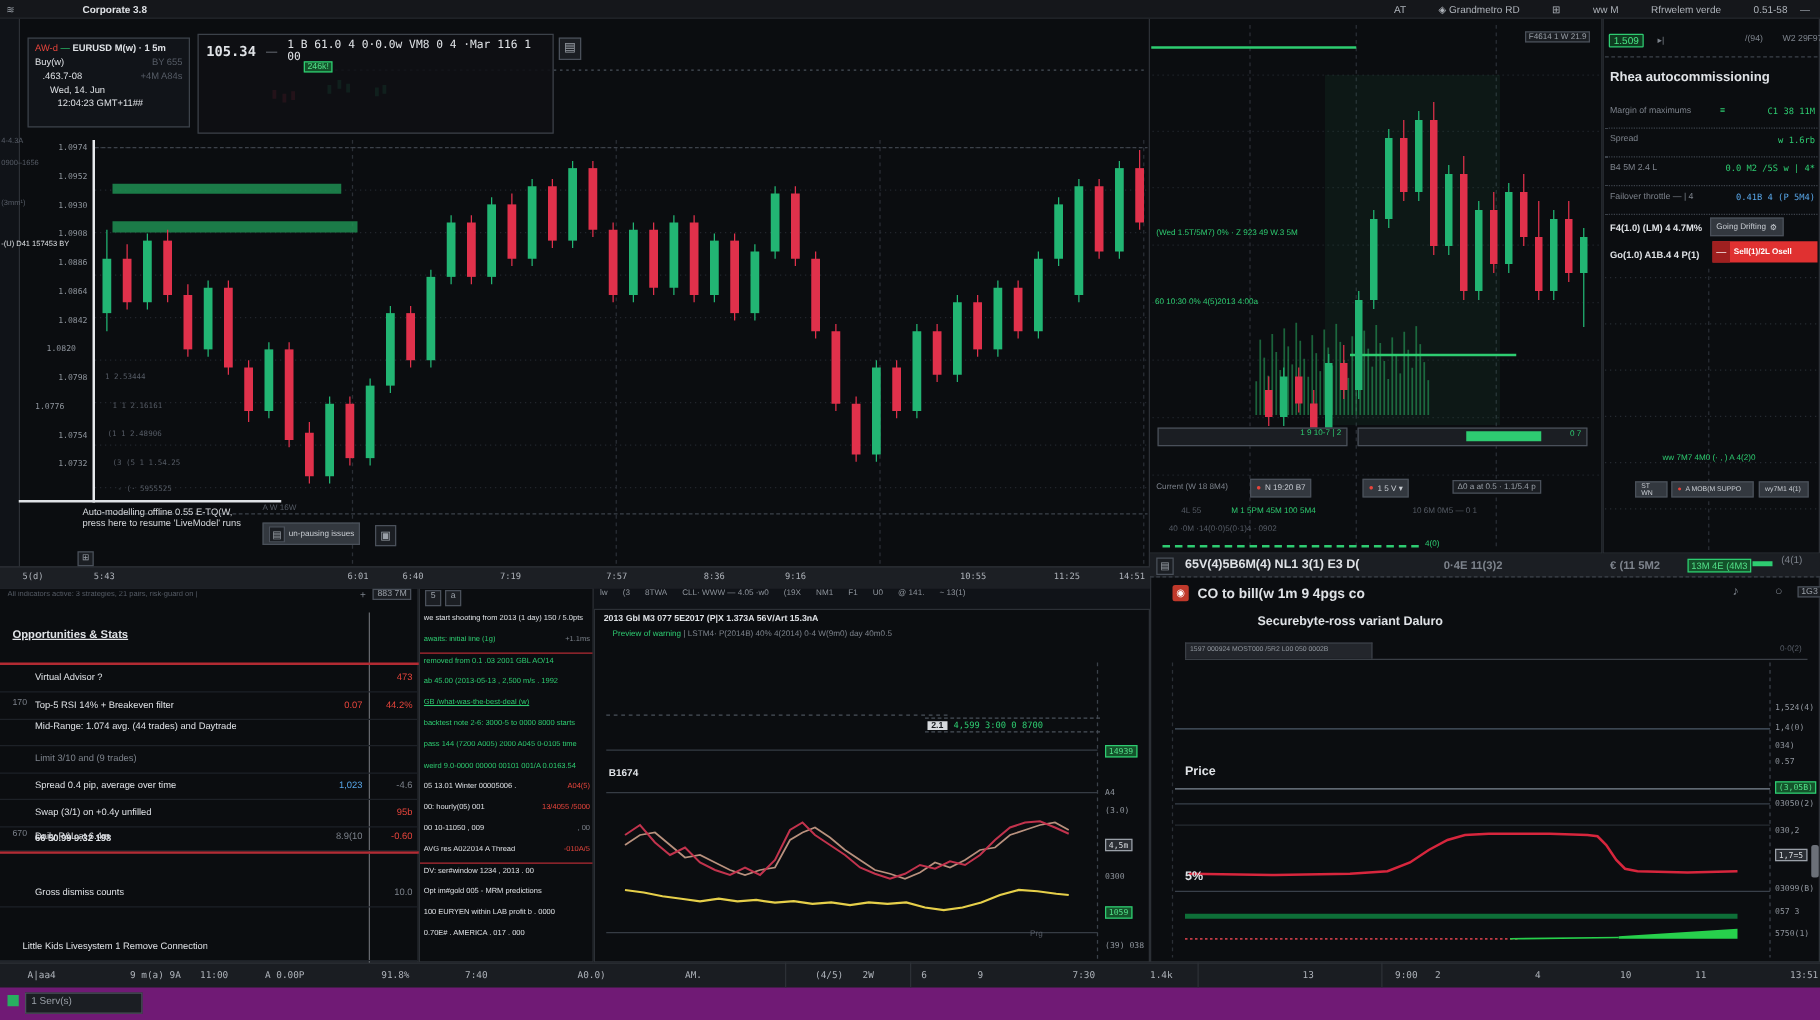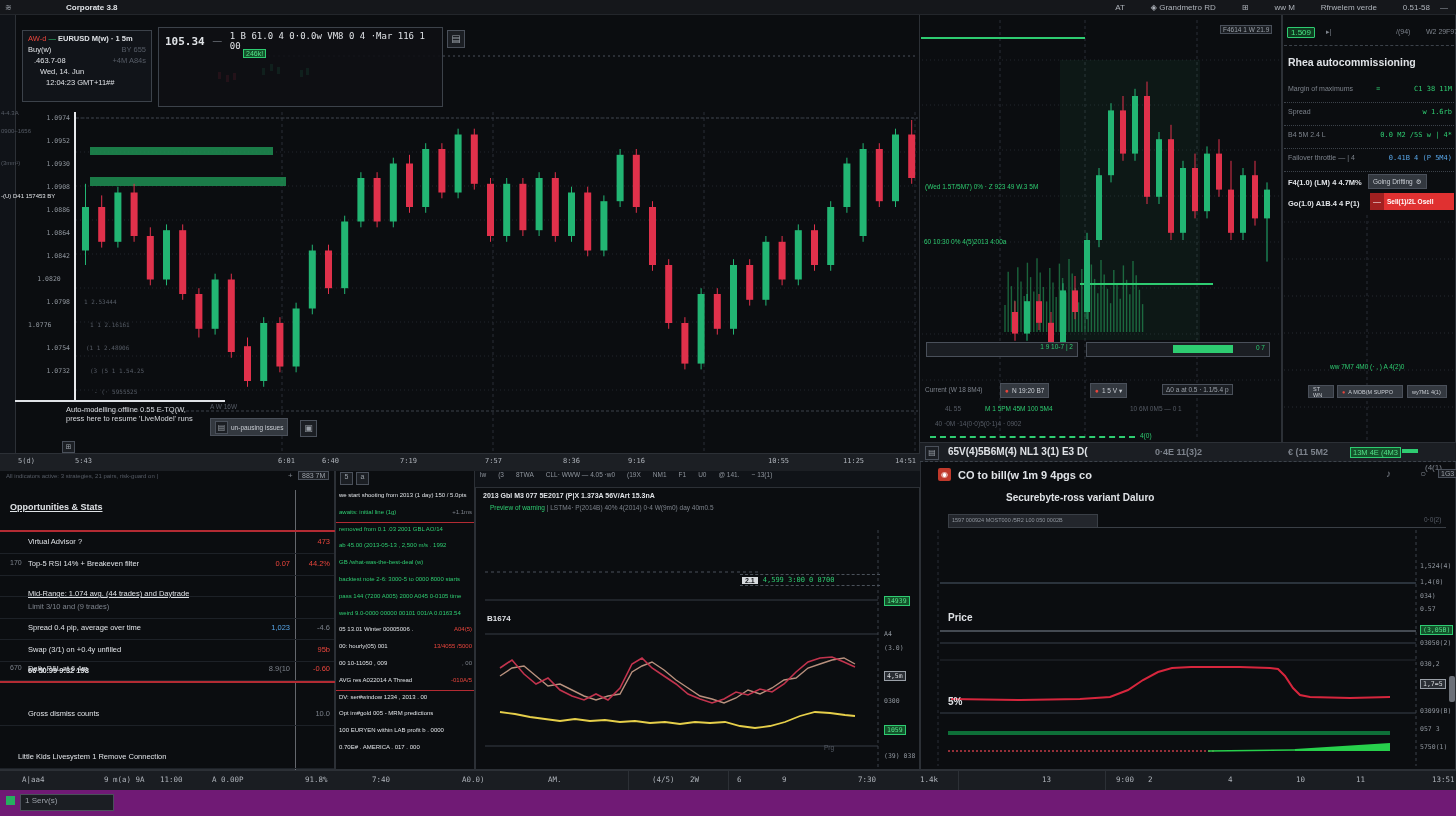--- a/index.html
+++ b/index.html
@@ -465,21 +465,21 @@
   <div class="ov green" style="left:1330px;top:363px;font-size:6.5px;">ww 7M7 4M0 (· , ) A 4(2)0</div>
   <div id="order-btns"></div>
 
   <div class="ov" style="left:920px;top:443px;width:536px;height:19px;background:#1b1e23;border-bottom:1px dashed #3c424a;box-sizing:border-box;">
     <span class="ov tinybox" style="left:5px;top:3px;width:12px;height:12px;text-align:center;font-size:8px;line-height:11px;">▤</span>
     <span class="ov white bold" style="left:28px;top:3px;font-size:10px;white-space:nowrap;">65V(4)5B6M(4) NL1 3(1) E3 D(</span>
     <span class="ov dim bold" style="left:235px;top:4px;font-size:9px;">0·4E 11(3)2</span>
     <span class="ov dim bold" style="left:368px;top:4px;font-size:9px;">€ (11 5M2</span>
     <span class="ov gtag" style="left:430px;top:4px;font-size:7.5px;">13M 4E (4M3</span>
     <span class="ov" style="left:482px;top:6px;width:16px;height:4px;background:#2ecc71;"></span>
-    <span class="ov dim" style="left:505px;top:20px;font-size:8px;">(4(1)</span>
+    <span class="ov dim" style="left:505px;top:0;font-size:8px;">(4(1)</span>
   </div>
   <div class="ov" style="left:938px;top:468px;width:13px;height:13px;background:#c0392b;border-radius:2px;color:#fff;font-size:8px;text-align:center;line-height:13px;"><span>◉</span></div>
   <div class="ov white bold" style="left:958px;top:469px;font-size:11px;">CO to bill(w 1m 9 4pgs co</div>
   <div class="ov dim" style="left:1386px;top:468px;font-size:10px;">♪</div>
   <div class="ov dim" style="left:1420px;top:468px;font-size:10px;">○</div>
   <div class="ov tinybox" style="left:1438px;top:469px;font-size:7px;padding:0 2px;">1G3</div>
   <div class="ov white bold" style="left:958px;top:492px;font-size:10px;padding-left:48px;">Securebyte-ross variant Daluro</div>
   <div class="ov" style="left:948px;top:514px;width:150px;height:13px;background:#23262c;border:1px solid #3a3f46;border-bottom:none;font-size:5.5px;color:#8f959d;padding:2px 3px;box-sizing:border-box;white-space:nowrap;overflow:hidden;">1597 000924 MOST000 /5R2 L00 050 0002B</div>
   <div class="hline" style="left:948px;top:527px;width:498px;background:#3a3f46;"></div>
   <div class="ov dim2" style="left:1424px;top:516px;font-size:6.5px;">0·0(2)</div>
@@ -524,21 +524,21 @@
       <div class="ov white" style="left: 28px; top: 4px; white-space: nowrap; max-width: 240px; overflow: hidden;">Virtual Advisor ?</div>
       <div class="ov red" style="left: 300px; top: 4px; width: 30px; text-align: right;">473</div>
     </div>
     <div class="ov row-line" style="left: 0px; top: 554.5px; width: 334px; height: 20px; font-size: 7.5px;">
       <div class="ov dim" style="left: 10px; top: 4px; font-size: 7px;">170</div>
       <div class="ov white" style="left: 28px; top: 4px; white-space: nowrap; max-width: 240px; overflow: hidden;">Top-5 RSI 14% + Breakeven filter</div>
       <div class="ov red" style="left: 246px; top: 4px; width: 44px; text-align: right;">0.07</div>
       <div class="ov red" style="left: 300px; top: 4px; width: 30px; text-align: right;">44.2%</div>
     </div>
     <div class="ov row-line" style="left: 0px; top: 576px; width: 334px; height: 20px; font-size: 7.5px;">
-      <div class="ov white" style="left: 28px; top: 13px; white-space: nowrap; max-width: 240px; overflow: hidden; text-decoration: underline;">Mid-Range: 1.074 avg. (44 trades) and Daytrade</div>
+      <div class="ov white" style="left: 28px; top: 0; white-space: nowrap; max-width: 240px; overflow: hidden;">Mid-Range: 1.074 avg. (44 trades) and Daytrade</div>
     </div>
     <div class="ov row-line" style="left: 0px; top: 597.5px; width: 334px; height: 20px; font-size: 7.5px;">
       <div class="ov dim" style="left: 28px; top: 4px; white-space: nowrap; max-width: 240px; overflow: hidden;">Limit 3/10 and (9 trades)</div>
     </div>
     <div class="ov row-line" style="left: 0px; top: 619px; width: 334px; height: 20px; font-size: 7.5px;">
       <div class="ov white" style="left: 28px; top: 4px; white-space: nowrap; max-width: 240px; overflow: hidden;">Spread 0.4 pip, average over time</div>
       <div class="ov blue" style="left: 246px; top: 4px; width: 44px; text-align: right;">1,023</div>
       <div class="ov dim" style="left: 300px; top: 4px; width: 30px; text-align: right;">-4.6</div>
     </div>
     <div class="ov row-line" style="left: 0px; top: 640.5px; width: 334px; height: 20px; font-size: 7.5px;">

